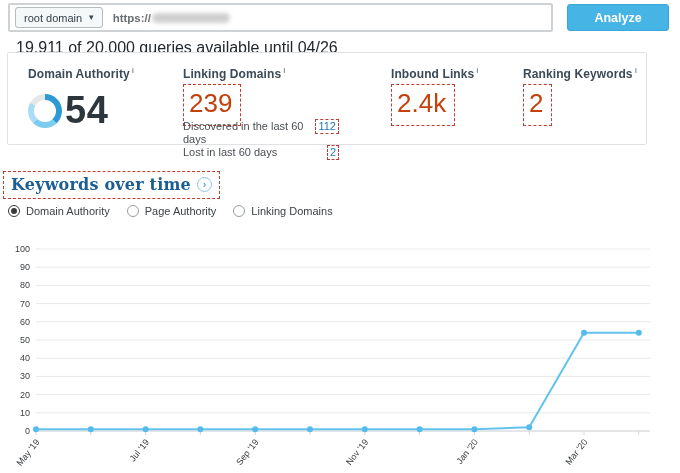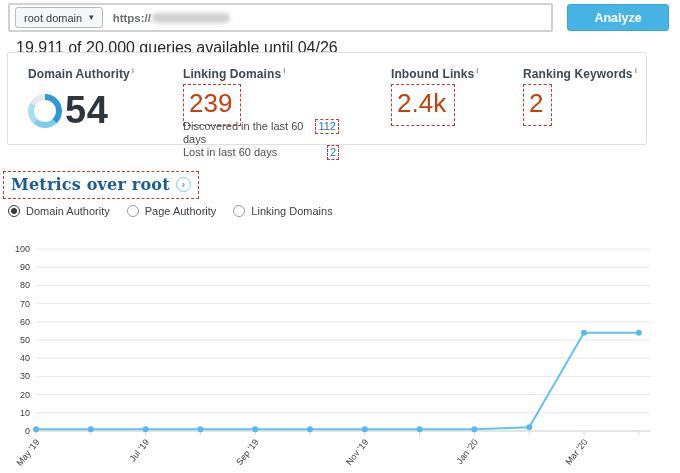--- a/index.html
+++ b/index.html
@@ -118,21 +118,21 @@
 
     <div class="metric" style="left:515px;">
       <div class="m-label">
         <span>Ranking Keywords</span><sup class="info">i</sup>
       </div>
       <span class="big-val">2</span>
     </div>
   </div>
 
   <div class="section-title">
-    <span class="txt">Metrics over root</span>
+    <span class="txt">Keywords over time</span>
     <span class="chev-circle">›</span>
   </div>
 
   <div class="radio-row" id="radio-row">
       <label class="radio-item selected">
         <span class="radio-circle"></span>
         <span>Domain Authority</span>
       </label>
       <label class="radio-item">
         <span class="radio-circle"></span>

